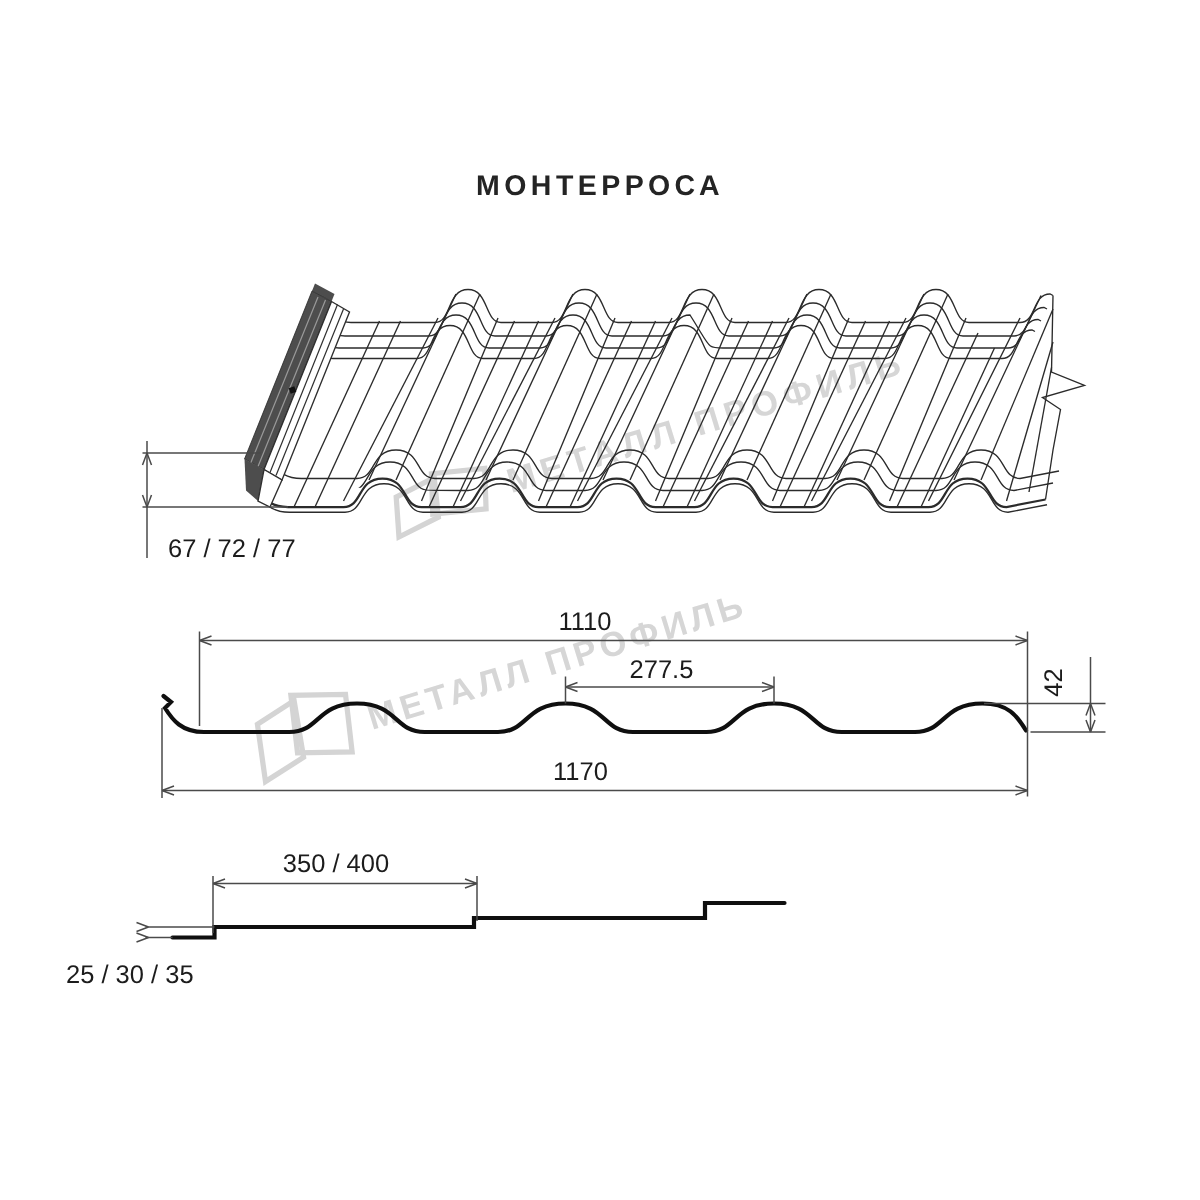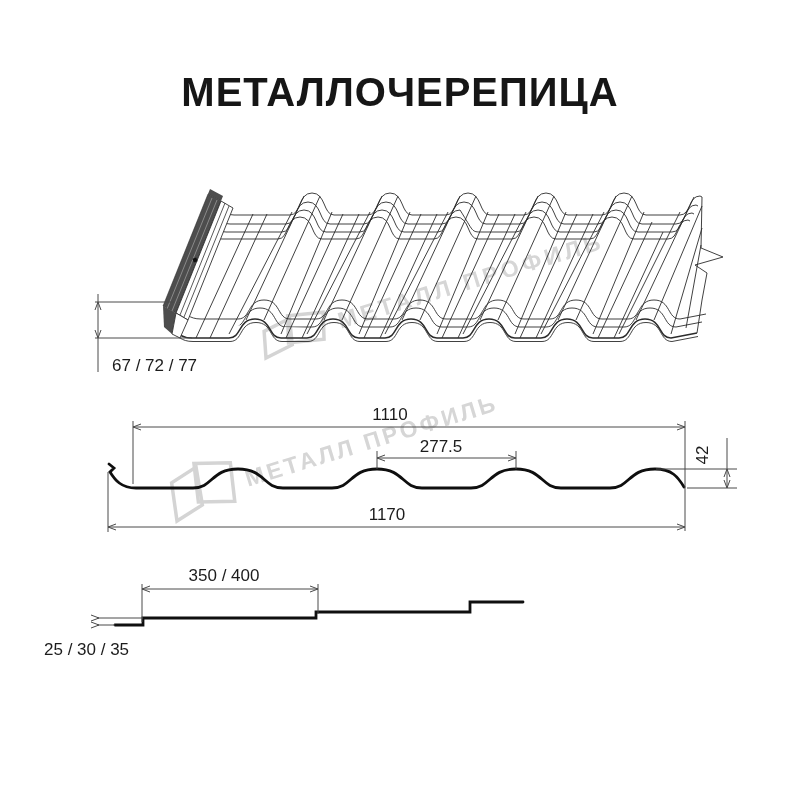--- a/index.html
+++ b/index.html
@@ -16,21 +16,21 @@
   .heavy{stroke:#0f0f0f;stroke-width:2.8;fill:none;stroke-linecap:round;}
   .dimtext{font-family:"Liberation Sans",sans-serif;font-size:17px;fill:#1c1c1c;font-weight:400;}
   .wmtext{font-family:"Liberation Sans",sans-serif;font-weight:700;fill:#d6d6d6;}
   .wmlogo{stroke:#d4d4d4;stroke-width:3.5;fill:none;stroke-linejoin:miter;}
 </style>
 </head>
 <body>
 
 <div class="page">
 
-  <div class="title">МЕТАЛЛОЧЕРЕПИЦА</div>
+  <div class="subtitle">МОНТЕРРОСА</div>
 
   <svg width="800" height="800" viewBox="0 0 800 800">
     <defs>
       <clipPath id="sheetClip">
         <polygon points="209,183 712,188 712,345 163,322"></polygon>
       </clipPath>
     </defs>
 
     <g>
       <g transform="translate(266,358) rotate(-17)">

